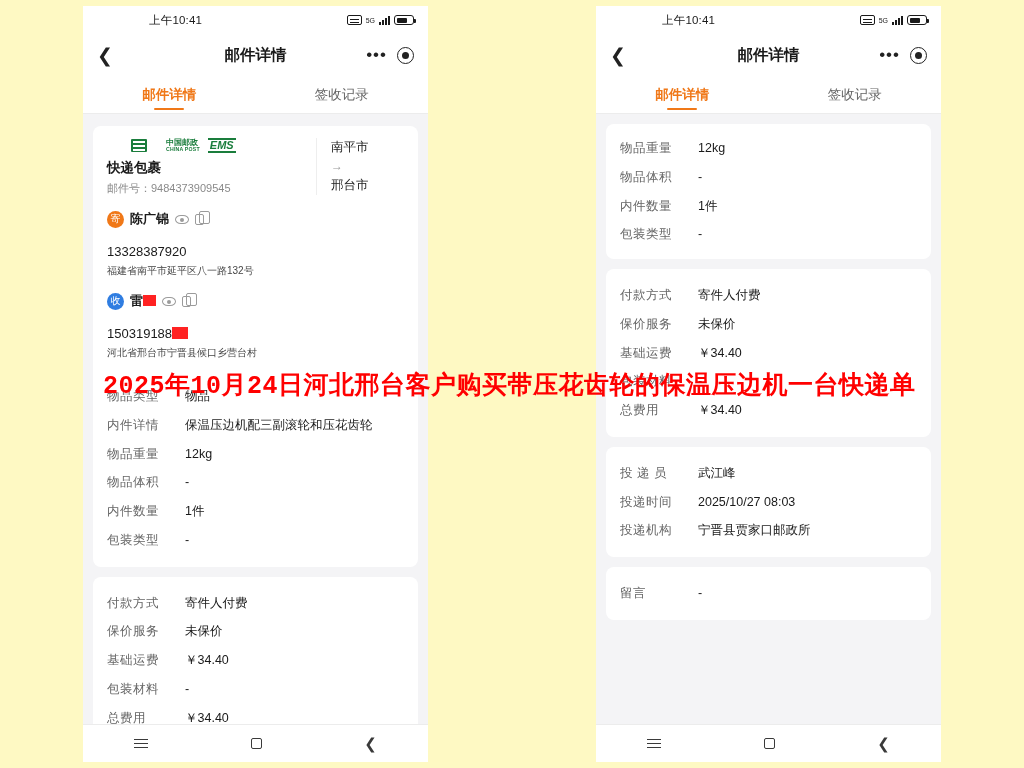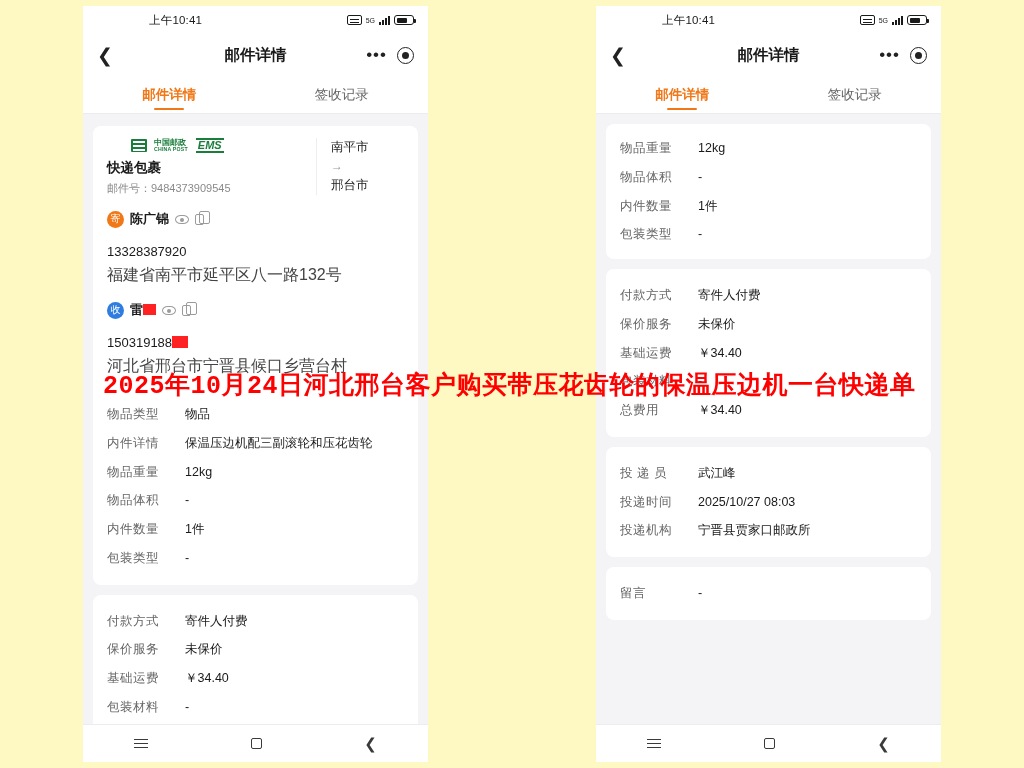--- a/index.html
+++ b/index.html
@@ -107,21 +107,21 @@
   .card {
     background:#fff; border-radius:8px; padding: 12px 14px; margin-bottom: 10px;
   }
   .card.tight { padding: 10px 14px; }
 
   
   .exp-head { display:flex; align-items:flex-start; }
   .exp-left { flex: 1 1 auto; padding-right:10px; }
   .logos { display:flex; align-items:center; gap:8px; margin-bottom:6px; }
   .logo-post {
-    display:inline-flex; align-items:center; gap:7px;padding-left:24px;
+    display:inline-flex; align-items:center; gap:19px;padding-left:24px;
   }
   .logo-post .mark {
     width:16px; height:13px; background:#1a7d3c; border-radius:1px;
     position:relative; display:inline-block;
   }
   .logo-post .mark:after{
     content:""; position:absolute; left:2px; top:2px; width:12px; height:2px;
     background:#fff; box-shadow:0 4px 0 #fff, 0 8px 0 #fff;
   }
   .logo-post .txt { font-size:8px; line-height:1.05; color:#1a7d3c; font-weight:700; }
@@ -153,21 +153,21 @@
   .eye {
     width:14px;height:9px;border:1.2px solid #9b9b9b;border-radius:50% 50% 50% 50%/60% 60% 60% 60%;
     position:relative; display:inline-block;
   }
   .eye:after{content:"";position:absolute;left:4.4px;top:2px;width:4px;height:4px;border-radius:50%;background:#9b9b9b;}
   .copy {
     width:9px;height:11px;border:1.2px solid #9b9b9b;border-radius:2px;position:relative;display:inline-block;
   }
   .copy:after{content:"";position:absolute;left:2.5px;top:-3.2px;width:9px;height:11px;border:1.2px solid #9b9b9b;border-radius:2px;}
   .party-phone { font-size:13px; color:#1a1a1a; margin-top:16px; }
-  .party-addr { font-size:16px; color:#444; margin-top:4px; line-height:1.5; }
+  .party-addr { font-size:10px; color:#444; margin-top:4px; line-height:1.5; }
   .mask { display:inline-block; width:16px; height:12px; background:#f22; vertical-align:-1px; }
   .mask.sm { width:13px; height:11px; }
 
   
   .kv { display:flex; font-size:12.5px; line-height:1.5; padding: 5px 0; }
   .kv .k { flex:0 0 78px; color:#666; letter-spacing:.5px; }
   .kv .v { color:#1a1a1a; flex:1 1 auto; }
 
   
   .botbar {

